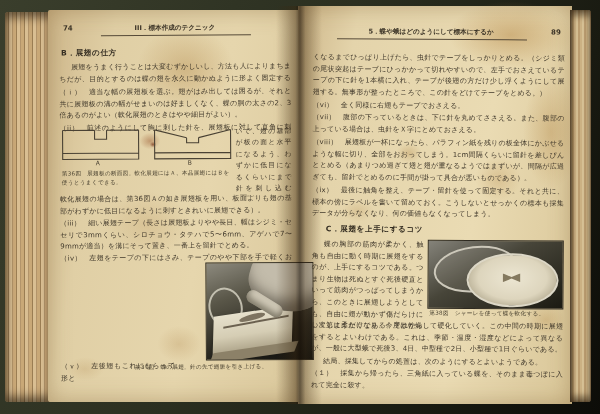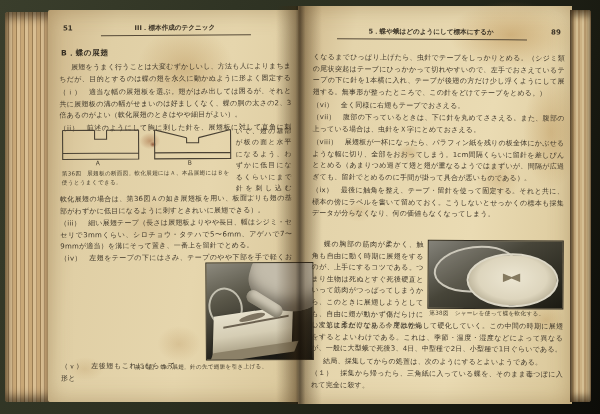--- a/index.html
+++ b/index.html
@@ -81,25 +81,25 @@
   <div class="stain" style="left:148px;top:318px;width:62px;height:52px;background:radial-gradient(closest-side,rgba(165,120,60,.22),rgba(165,120,60,0) 70%);"></div>
   <div class="stain" style="left:58px;top:352px;width:54px;height:34px;background:radial-gradient(closest-side,rgba(165,120,60,.18),rgba(165,120,60,0) 70%);"></div>
   <div class="stain" style="left:428px;top:-10px;width:165px;height:90px;background:radial-gradient(closest-side,rgba(180,135,70,.5),rgba(180,135,70,0) 75%);"></div>
   <div class="stain" style="left:512px;top:52px;width:78px;height:160px;background:radial-gradient(closest-side,rgba(175,130,65,.34),rgba(175,130,65,0) 72%);"></div>
   <div class="stain" style="left:466px;top:148px;width:64px;height:62px;background:radial-gradient(closest-side,rgba(175,130,65,.26),rgba(175,130,65,0) 72%);"></div>
   <div class="stain" style="left:392px;top:140px;width:34px;height:26px;background:radial-gradient(closest-side,rgba(170,125,60,.3),rgba(170,125,60,0) 75%);"></div>
   <div class="stain" style="left:520px;top:298px;width:52px;height:44px;background:radial-gradient(closest-side,rgba(175,130,65,.28),rgba(175,130,65,0) 72%);"></div>
   <div class="stain" style="left:336px;top:196px;width:44px;height:30px;background:radial-gradient(closest-side,rgba(170,125,60,.2),rgba(170,125,60,0) 72%);"></div>
 
   <div class="tilt-l" style="position:absolute;left:0;top:0;width:600px;height:414px;">
-    <div class="head-row" style="left:64px;top:23px;">51</div>
+    <div class="head-row" style="left:64px;top:23px;">74</div>
     <div class="head-row" style="left:60px;top:23px;width:232px;text-align:center;font-size:6.6px;">III．標本作成のテクニック</div>
     <div class="rule" style="left:102px;top:34px;width:150px;"></div>
 
-    <div class="sec-head" style="left:62px;top:47px;">B．蝶の展翅</div>
+    <div class="sec-head" style="left:62px;top:47px;">B．展翅の仕方</div>
 
     <div class="txt" style="left:60px;top:61px;width:232px;height:24px;text-indent:12px;">展翅をうまく行うことは大変むずかしいし、方法も人によりまちまちだが、目的とするのは蝶の翅を永久に動かぬように形よく固定することである。</div>
     <div class="txt" style="left:60px;top:86px;width:232px;height:36px;">（ｉ）　適当な幅の展翅板を選ぶ。翅がはみ出しては困るが、それと共に展翅板の溝の幅がせまいのは好ましくなく、蝶の胴の太さの2、3倍あるのがよい（軟化展翅のときはやや細目がよい）。</div>
     <div class="txt" style="left:60px;top:122px;width:232px;height:12px;">（ii）　前述のようにして胸に刺した針を、展翅板に対して直角に刺す、つ</div>
 
     <div class="fig36">
       <svg width="174" height="46" viewBox="0 0 174 46">
         <g fill="none" stroke="#4a4234" stroke-width="1.1">
           <path d="M3,5 H35 M47,5 H79 M35,5 V14 H47 V5 M3,5 V34 H79 V5 M3,28 H79"></path>
           <path d="M95,5 L127,13 M139,13 L171,5 M127,13 V18 H139 V13 M95,5 V34 H171 V5 M95,28 H171"></path>
@@ -134,20 +134,21 @@
     <div class="head-row" style="left:312px;top:27px;width:236px;text-align:center;font-size:6.6px;">5．蝶や蛾はどのようにして標本にするか</div>
     <div class="head-row" style="left:550px;top:27px;">89</div>
     <div class="rule" style="left:336px;top:38px;width:190px;"></div>
 
     <div class="txt" style="left:312px;top:52px;width:252px;height:48px;">くなるまでひっぱり上げたら、虫針でテープをしっかりとめる。（シジミ類の尾状突起はテープにひっかかって切れやすいので、左手でおさえているテープの下に針を1本横に入れ、テープが後翅の方だけ少し浮くようにして展翅する。無事形が整ったところで、この針をどけてテープをとめる。）</div>
     <div class="txt" style="left:312px;top:100px;width:252px;height:12px;">（vi）　全く同様に右翅もテープでおさえる。</div>
     <div class="txt" style="left:312px;top:112px;width:252px;height:24px;">（vii）　腹部の下っているときは、下に針を丸めてささえる。また、腹部の上っている場合は、虫針をＸ字にとめておさえる。</div>
     <div class="txt" style="left:312px;top:137px;width:252px;height:48px;">（viii）　展翅板が一杯になったら、パラフィン紙を残りの板全体にかぶせるような幅に切り、全部をおおってしまう。1cm間隔くらいに留針を差しぴんととめる（あまりつめ過ぎて翅と翅が重なるようではまずいが、間隔が広過ぎても、留針でとめるのに手間が掛って具合が悪いものである）。</div>
     <div class="txt" style="left:312px;top:185px;width:252px;height:36px;">（ix）　最後に触角を整え、テープ・留針を使って固定する。それと共に、標本の傍にラベルを書いて留めておく。こうしないとせっかくの標本も採集データが分らなくなり、何の価値もなくなってしまう。</div>
 
+    <div class="sec-head" style="left:326px;top:224px;">C．展翅を上手にするコツ</div>
 
     <div class="txt" style="left:312px;top:239px;width:112px;height:94px;text-indent:12px;">蝶の胸部の筋肉が柔かく、触角も自由に動く時期に展翅をするのが、上手にするコツである。つまり生物は死ぬとすぐ死後硬直といって筋肉がつっぱってしまうから、このときに展翅しようとしても、自由に翅が動かず傷だらけにしてしまうだけである。それから時間が経つにともな</div>
 
     <div class="photo photo38">
       <div class="p38-lid"></div>
       <div class="p38-dish">
         <div class="p38-bfly"></div>
       </div>
     </div>
     <div class="cap" style="left:430px;top:308px;width:134px;white-space:nowrap;">第38図　シャーレを使って蝶を軟化する。</div>

